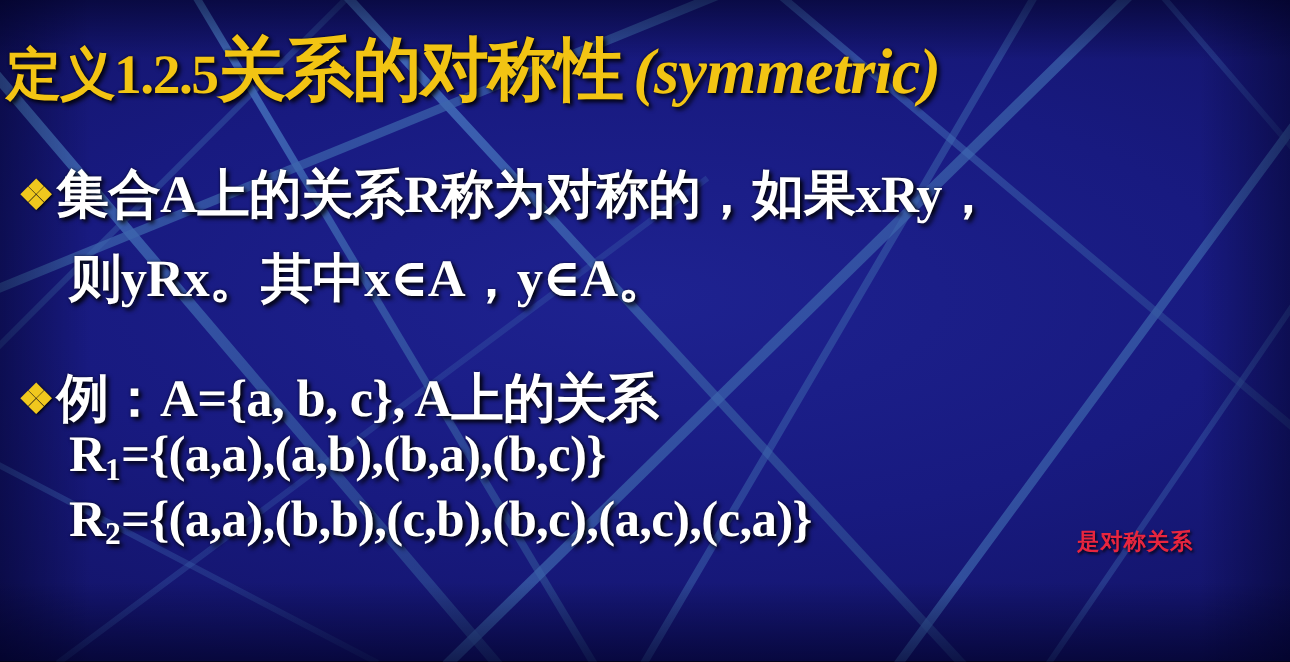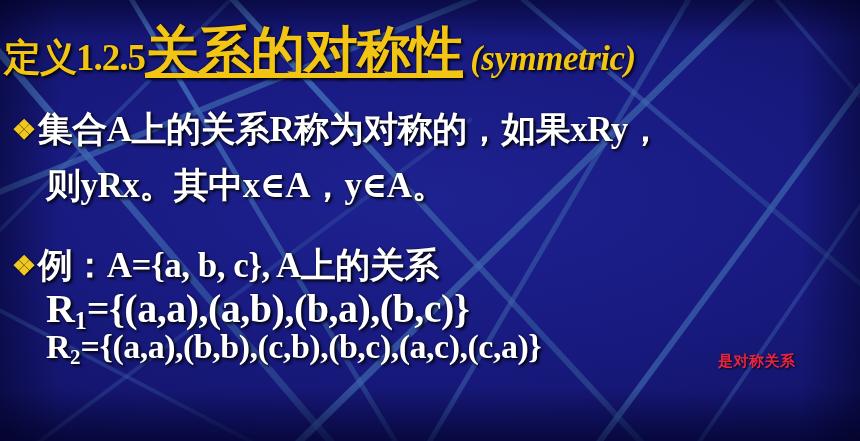--- a/index.html
+++ b/index.html
@@ -46,27 +46,26 @@
     color: #f2c413;
     text-shadow: 2px 2px 3px rgba(0,0,0,0.85), 0 0 2px rgba(0,0,0,0.7);
   }
   .title-num {
     font-size: 37px;
     font-weight: bold;
     letter-spacing: -1px;
     vertical-align: baseline;
   }
   .title-main {
-    font-size: 54px;
+    font-size: 46px;
     font-weight: bold;
     letter-spacing: -1px;
-    text-decoration: underline;
   }
   .title-en {
-    font-size: 35px;
+    font-size: 43px;
     font-weight: bold;
     font-style: italic;
     letter-spacing: -0.5px;
   }
 
   
   .body-line {
     position: absolute;
     white-space: nowrap;
     color: #ffffff;
@@ -78,21 +77,21 @@
     display: inline-block;
     color: #f0c81e;
     font-size: 27px;
     vertical-align: 2px;
     margin-right: 2px;
     text-shadow: 1px 1px 2px rgba(0,0,0,0.9);
   }
   .l1 { left: 12px;  top: 106px; font-size: 35px; }
   .l2 { left: 46px;  top: 146px; font-size: 35px; margin-top: 16px; }
   .l3 { left: 12px;  top: 242px; font-size: 35px; }
-  .l4 { left: 46px;  top: 285px; font-size: 40px; }
+  .l4 { left: 46px;  top: 285px; font-size: 34px; }
   .l5 { left: 46px;  top: 328px; font-size: 34px; }
   .l6 { left: 12px;  top: 371px; font-size: 35px; }
 
   .sub {
     font-size: 0.62em;
     vertical-align: -0.28em;
     letter-spacing: 0;
   }
   .sup {
     font-size: 0.6em;

